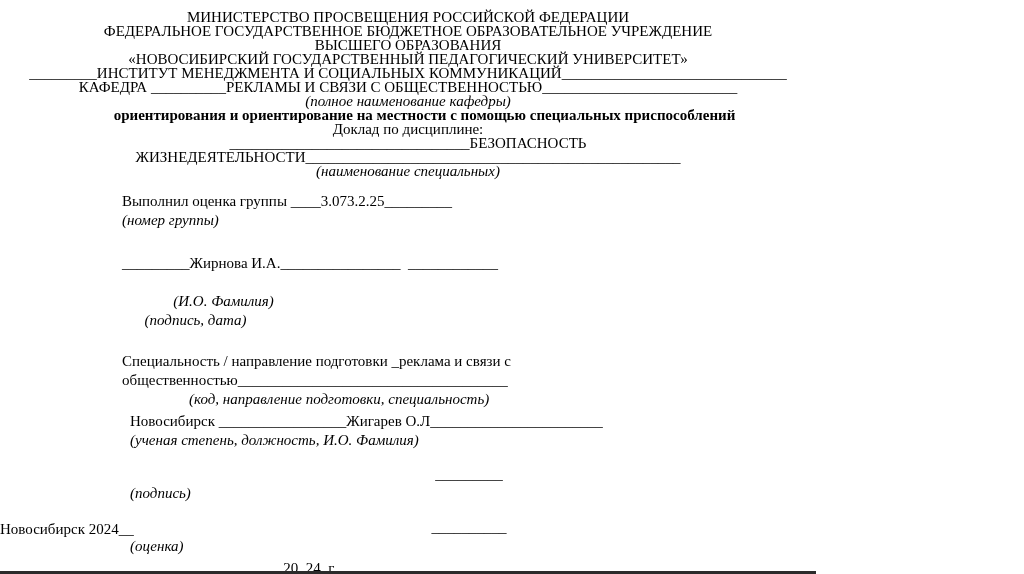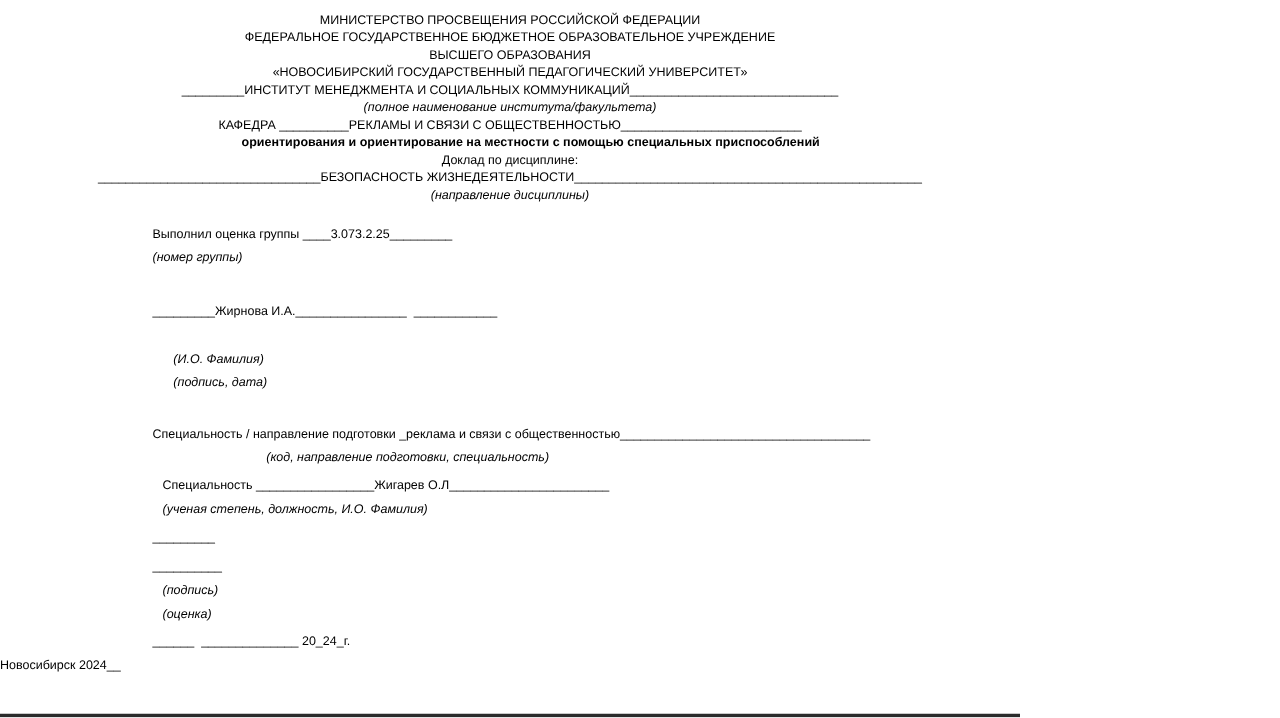--- a/index.html
+++ b/index.html
@@ -2,43 +2,43 @@
 <html><head>
 <meta charset="utf-8">
 <style>
   * { box-sizing: border-box; }
   html, body { margin: 0; padding: 0; background: #ffffff; }
   .page {
     position: relative;
     width: 816px;
     height: 574px;
     background: #ffffff;
-    font-family: Liberation Sans, sans-serif;
-    font-size: 10px;
+    font-family: Liberation Serif, serif;
+    font-size: 15px;
     color: #000000;
     overflow: hidden;
   }
   .header {
     padding-top: 10px;
     text-align: center;
     line-height: 14px;
   }
   .h-line, .line { white-space: pre-wrap; }
   .italic { font-style: italic; }
   .bold { font-weight: bold; padding-left: 33px; }
   .body {
     margin: 14px 0 0 122px;
     line-height: 19px;
   }
   .mt-lg { margin-top: 24px; }
-  .mt-md { margin-top: 4px; }
+  .mt-md { margin-top: 15px; text-align: center; }
   .mt-xs { margin-top: 3px; }
-  .indent-code { margin-left: 91px; }
+  .indent-code { margin-left: 67px; }
   .indent-small { margin-left: 8px; }
-  .cap-left { display: inline-block; width: 158px; }
+  .cap-left { display: inline-block; width: 158px; text-align: center; }
   .footer {
     position: absolute;
     left: 0; right: 0;
     bottom: 36px;
     text-align: left;
   }
   .screen-edge {
     position: absolute;
     left: 0; right: 0; bottom: 0;
     height: 3px;
@@ -49,49 +49,49 @@
 <body>
 
 <div class="page">
 
   <div class="header">
     <div class="h-line">МИНИСТЕРСТВО ПРОСВЕЩЕНИЯ РОССИЙСКОЙ ФЕДЕРАЦИИ</div>
     <div class="h-line">ФЕДЕРАЛЬНОЕ ГОСУДАРСТВЕННОЕ БЮДЖЕТНОЕ ОБРАЗОВАТЕЛЬНОЕ УЧРЕЖДЕНИЕ</div>
     <div class="h-line">ВЫСШЕГО ОБРАЗОВАНИЯ</div>
     <div class="h-line">«НОВОСИБИРСКИЙ ГОСУДАРСТВЕННЫЙ ПЕДАГОГИЧЕСКИЙ УНИВЕРСИТЕТ»</div>
     <div class="h-line">_________ИНСТИТУТ МЕНЕДЖМЕНТА И СОЦИАЛЬНЫХ КОММУНИКАЦИЙ______________________________</div>
-    <div class="h-line italic">(полное наименование института/факультета)</div>
     <div class="h-line">КАФЕДРА __________РЕКЛАМЫ И СВЯЗИ С ОБЩЕСТВЕННОСТЬЮ__________________________</div>
+    <div class="h-line italic">(полное наименование кафедры)</div>
     <div class="h-line bold">ориентирования и ориентирование на местности с помощью специальных приспособлений</div>
     <div class="h-line">Доклад по дисциплине:</div>
     <div class="h-line">________________________________БЕЗОПАСНОСТЬ ЖИЗНЕДЕЯТЕЛЬНОСТИ__________________________________________________</div>
-    <div class="h-line italic">(направление дисциплины)</div>
+    <div class="h-line italic">(наименование специальных)</div>
   </div>
 
   <div class="body">
     <div class="line">Выполнил оценка группы ____3.073.2.25_________</div>
     <div class="line italic">(номер группы)</div>
 
     <div class="line mt-lg">_________Жирнова И.А.________________  ____________</div>
     <div class="line italic">
       <span class="cap-left">(И.О. Фамилия)</span>
       <span>(подпись, дата)</span>
     </div>
 
     <div class="line mt-xs">Специальность / направление подготовки _реклама и связи с общественностью____________________________________</div>
     <div class="line italic indent-code">(код, направление подготовки, специальность)</div>
 
 
-    <div class="line mt-xs indent-small">Специальность _________________Жигарев О.Л_______________________</div>
+    <div class="line mt-xs indent-small">Новосибирск _________________Жигарев О.Л_______________________</div>
     <div class="line italic indent-small">(ученая степень, должность, И.О. Фамилия)</div>
 
     <div class="line mt-md">_________</div>
+    <div class="line italic indent-small">(подпись)</div>
+
     <div class="line mt-md">__________</div>
-
-    <div class="line italic indent-small">(подпись)</div>
     <div class="line italic indent-small">(оценка)</div>
 
     <div class="line mt-xs">______  ______________ 20_24_г.</div>
   </div>
 
   <div class="footer">
     <span>Новосибирск 2024__</span>
   </div>
 
   <div class="screen-edge"></div>

